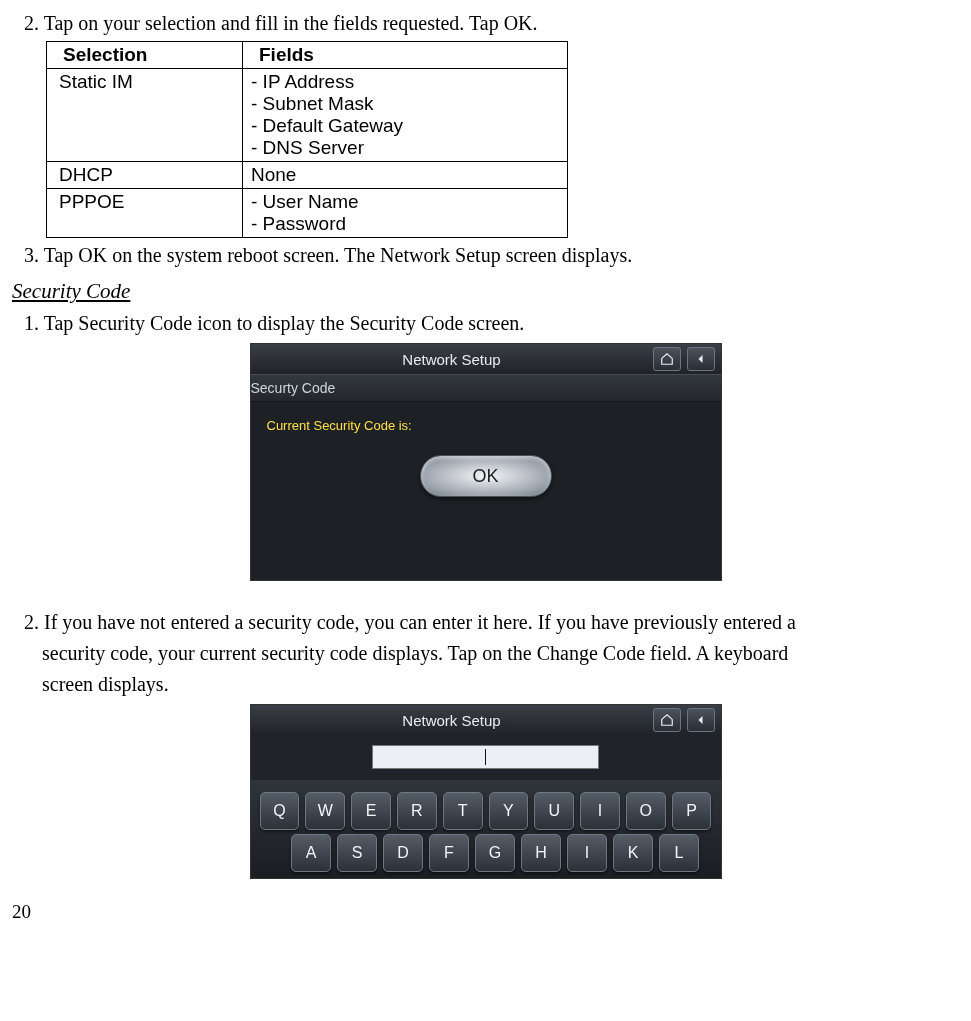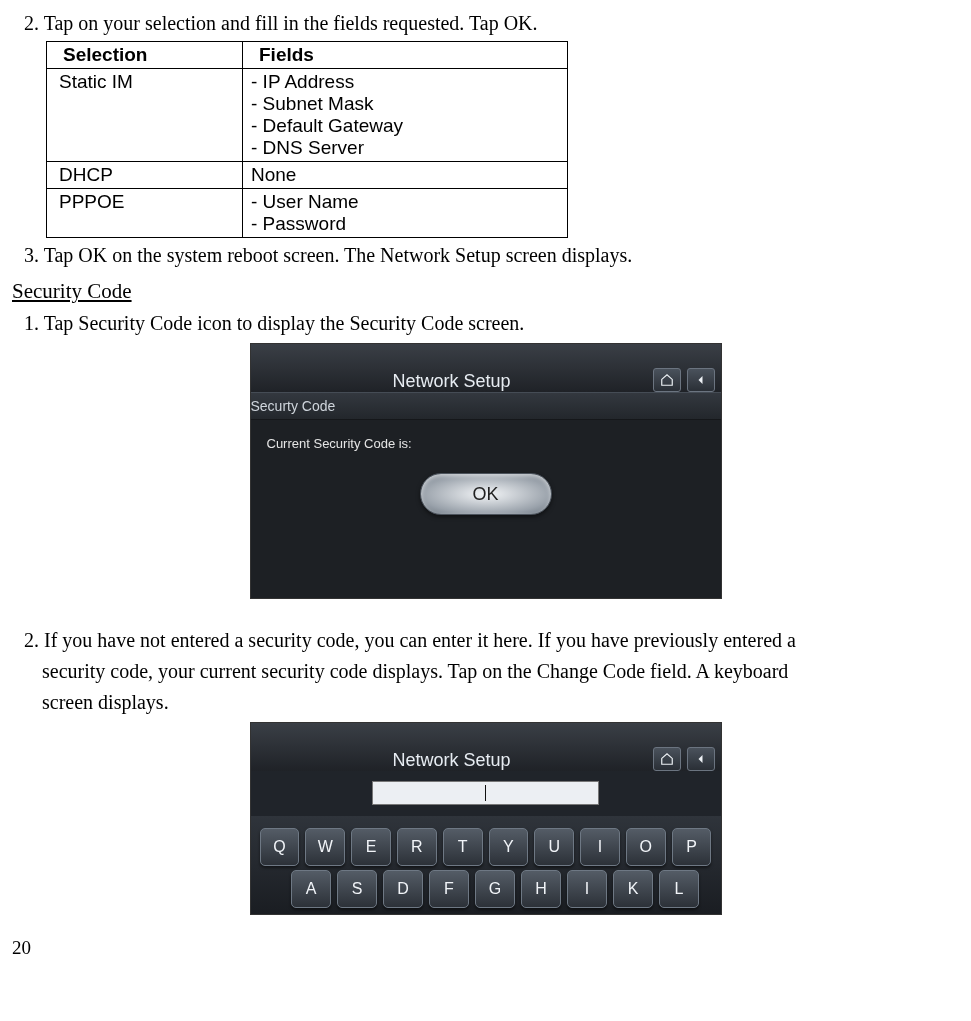--- a/index.html
+++ b/index.html
@@ -31,20 +31,21 @@
     vertical-align: top;
   }
   table.fields th {
     font-weight: bold;
     padding-left: 16px;
   }
   table.fields td.selcol { width: 175px; padding-left: 12px; }
   table.fields td.fldcol, table.fields th.fldcol { width: 300px; }
   .multiline span { display:block; }
   .section-heading {
+    font-style: italic;
     font-family: "Times New Roman", Times, serif;
     font-size: 21px;
     margin: 10px 0 6px 0;
     text-decoration: underline;
   }
   .fig-wrap {
     text-align: center;
     margin: 6px 0 28px 0;
   }
   
@@ -52,24 +53,24 @@
     display: inline-block;
     width: 470px;
     border: 1px solid #333;
     background: #2b2e33;
     font-family: Arial, Helvetica, sans-serif;
     color: #d7dbe0;
     text-align: left;
   }
   .titlebar {
     display: flex;
-    align-items: flex-end;
+    align-items: center;
     background: linear-gradient(#3a3f46,#1f2227);
-    height: 48px;
-    font-size: 18px;
+    height: 30px;
+    font-size: 15px;
   }
   .titlebar .title {
     flex: 1;
     text-align: center;
     color: #e7ecf2;
   }
   .tb-btn {
     width: 26px; height: 22px;
     margin-right: 6px;
     background: linear-gradient(#4a525c,#2a2f36);
@@ -88,21 +89,21 @@
     border-top:1px solid #454c55;
     border-bottom:1px solid #15171a;
   }
   .panel {
     background:#1d2024;
     min-height:150px;
     padding:10px 16px 18px 16px;
     font-size:13px;
   }
   .row { display:flex; align-items:center; margin:6px 0; }
-  .row .lbl { width: 210px; color:#e5e5e5; }
+  .row .lbl { width: 210px; color:#fde047; }
   .row .fld {
     width: 130px; height:18px; background:#e8ebef; border:1px solid #888;
   }
   .okwrap { text-align:center; margin-top:22px; }
   .okbtn {
     display:inline-block;
     width:130px; height:40px;
     border-radius:22px;
     background: radial-gradient(ellipse at center, #f4f6f8 0%, #9aa2ab 70%, #6c7680 100%);
     border:1px solid #4c535c;

